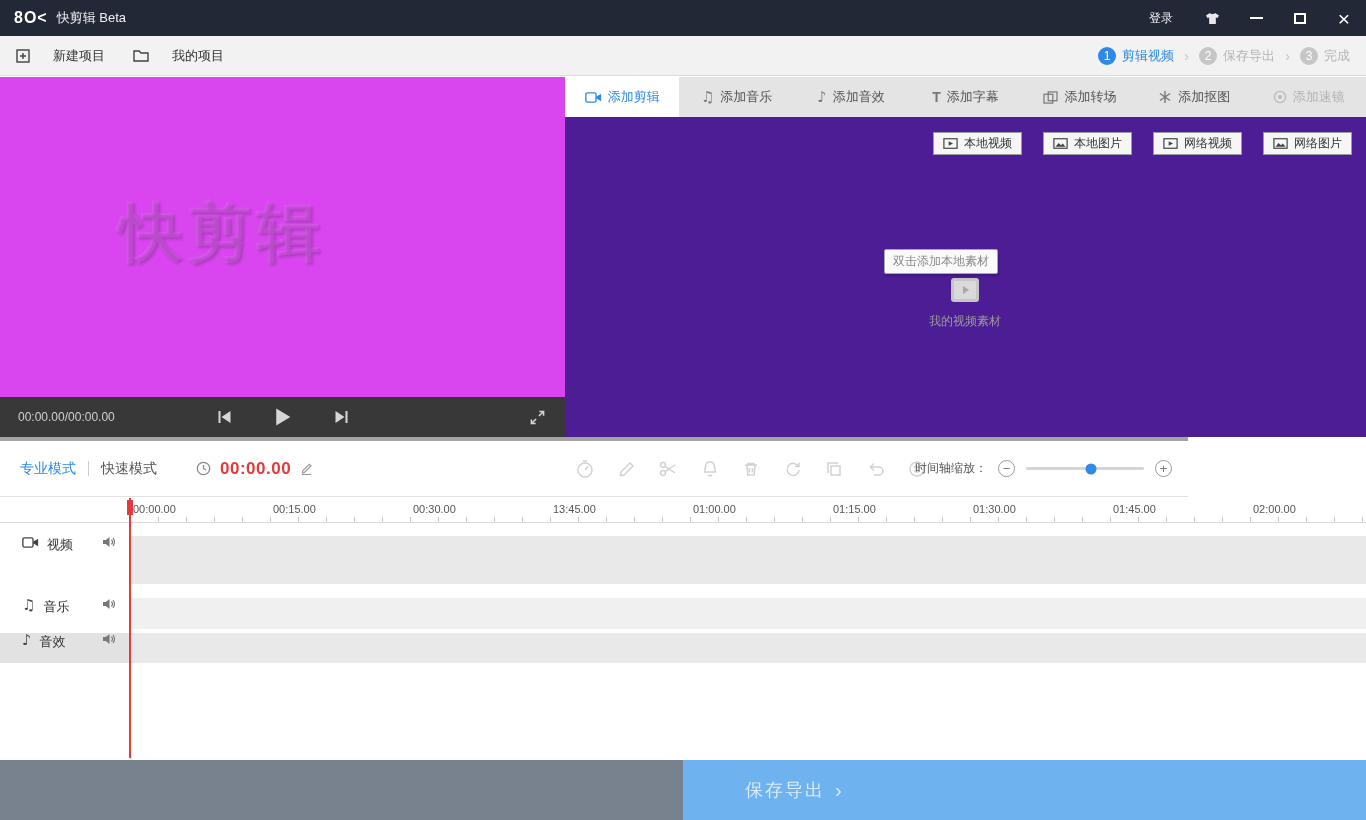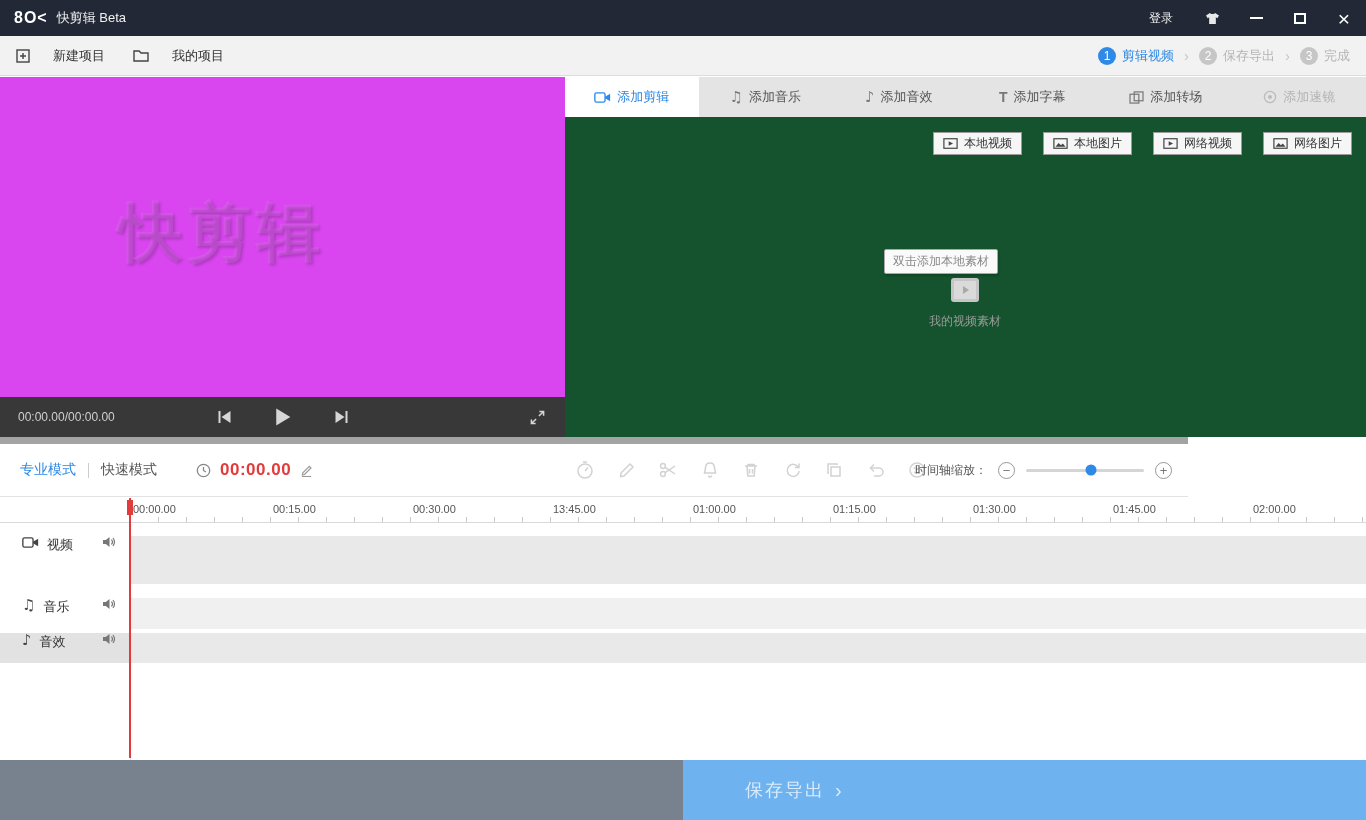--- a/index.html
+++ b/index.html
@@ -39,41 +39,41 @@
   .preview { width:565px; display:flex; flex-direction:column; }
   .preview-screen { flex:1; background:#d946ef; position:relative; overflow:hidden; }
   .watermark { position:absolute; left:118px; top:112px; font-size:64px; font-weight:bold; color:rgba(255,255,255,0.09); letter-spacing:5px; text-shadow:2px 2px 3px rgba(0,0,0,0.18); }
   .playback { height:40px; background:#383838; position:relative; display:flex; align-items:center; }
   .pb-time { position:absolute; left:18px; font-size:12px; color:#cfcfcf; }
   .pb-controls { position:absolute; left:50%; transform:translateX(-50%); display:flex; align-items:center; gap:42px; }
   .pb-btn { color:#d6d6d6; cursor:pointer; display:flex; }
   .pb-fullscreen { position:absolute; right:20px; }
 
   
-  .panel { width:801px; background:#14532d; display:flex; flex-direction:column;justify-content:flex-end; }
+  .panel { width:801px; background:#4c1d95; display:flex; flex-direction:column;justify-content:flex-end; }
   .tabs { height:40px; background:#e4e4e4; display:flex; }
   .tab { flex:1; display:flex; align-items:center; justify-content:center; gap:6px; font-size:13px; color:#555; cursor:pointer; }
   .tab .ico { color:#777; display:flex; }
   .tab.active { background:#fff; color:#2e8ae6; }
   .tab.active .ico { color:#2e8ae6; }
   .tab.disabled { color:#b4b4b4; }
   .tab.disabled .ico { color:#bcbcbc; }
   .glyph { font-family:"DejaVu Sans",sans-serif; font-size:15px; line-height:1; }
   .t-glyph { font-weight:bold; font-size:14px; line-height:1; }
   .panel-body { position:relative; flex:1; }
   .source-buttons { position:absolute; top:15px; right:14px; display:flex; gap:21px; }
   .src-btn { height:23px; padding:0 9px; background:#f6f6f6; border:1px solid #9a9a9a; display:flex; align-items:center; gap:6px; font-size:12px; color:#333; font-family:inherit; cursor:pointer; }
   .src-btn .ico { color:#444; }
   .placeholder { position:absolute; top:132px; left:280px; width:240px; height:86px; }
   .tooltip { position:absolute; left:39px; top:0; background:#fafafa; border:1px solid #a8a8a8; border-radius:2px; box-shadow:1px 2px 2px rgba(0,0,0,0.18); font-size:12px; color:#888; padding:3px 8px; white-space:nowrap; }
   .ph-icon { position:absolute; left:50%; top:28px; transform:translateX(-50%); cursor:pointer; }
   .ph-label { position:absolute; top:64px; width:100%; text-align:center; font-size:12px; color:#9a9a9a; }
 
   
-  .tl-toolbar { position:absolute; top:437px; left:0; width:1188px; height:60px; background:#fff; border-top:7px solid #a3a3a3; border-bottom:1px solid #e3e3e3; }
+  .tl-toolbar { position:absolute; top:437px; left:0; width:1188px; height:60px; background:#fff; border-top:4px solid #a3a3a3; border-bottom:1px solid #e3e3e3; }
   .modes { position:absolute; left:20px; top:0; height:100%; display:flex; align-items:center; gap:12px; font-size:14px; }
   .mode-pro { color:#2e8ae6; cursor:pointer; }
   .mode-divider { width:1px; height:15px; background:#ccc; }
   .mode-quick { color:#555; cursor:pointer; }
   .time-group { position:absolute; left:196px; top:0; height:100%; display:flex; align-items:center; gap:9px; }
   .clock-ico { color:#888; display:flex; }
   .current-time { color:#e23b3b; font-size:17px; font-weight:bold; letter-spacing:0.5px; }
   .edit-ico { color:#999; display:flex; cursor:pointer; }
   .tool-icons { position:absolute; left:575px; top:0; height:100%; width:352px; display:flex; align-items:center; justify-content:space-between; color:#d2d2d2; }
   .ti { cursor:pointer; display:flex; color:#d2d2d2; }
@@ -236,20 +236,28 @@
           <span>添加字幕</span>
         </div>
         <div class="tab">
           <span class="ico">
             <svg width="15" height="13" viewBox="0 0 16 14" fill="none" stroke="currentColor" stroke-width="1.3">
                 <rect x="1" y="3.5" width="9.5" height="9.5"></rect>
                 <rect x="5.5" y="1" width="9.5" height="9.5"></rect>
               </svg>
           </span>
           <span>添加转场</span>
+        </div>
+        <div class="tab">
+          <span class="ico">
+            <svg width="14" height="14" viewBox="0 0 14 14" fill="none" stroke="currentColor" stroke-width="1.4">
+                <path d="M7 1 V13 M2 3.5 L12 10.5 M12 3.5 L2 10.5"></path>
+              </svg>
+          </span>
+          <span>添加抠图</span>
         </div>
         <div class="tab disabled">
           <span class="ico">
             <svg width="14" height="14" viewBox="0 0 14 14" fill="none" stroke="currentColor" stroke-width="1.3">
                 <circle cx="7" cy="7" r="5.6"></circle>
                 <circle cx="7" cy="7" r="2" fill="currentColor" stroke="none"></circle>
               </svg>
           </span>
           <span>添加速镜</span>
         </div>

